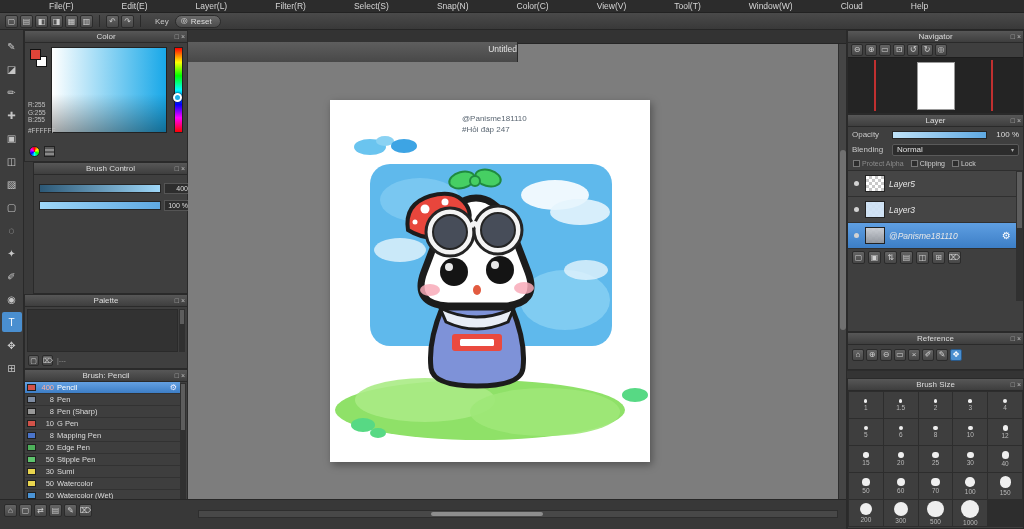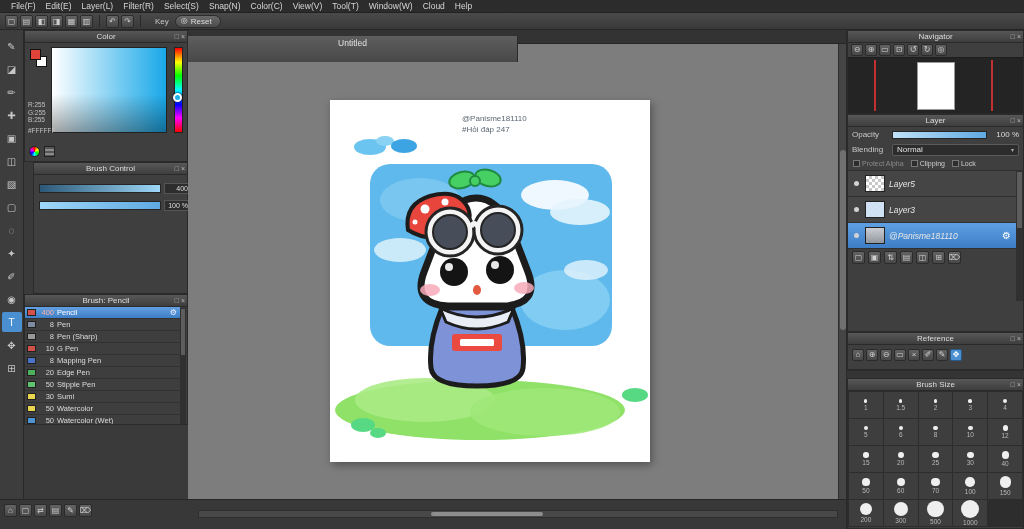--- a/index.html
+++ b/index.html
@@ -3,21 +3,21 @@
 <meta charset="utf-8">
 <style>
   html,body{margin:0;padding:0;background:#222;}
   *{box-sizing:border-box;}
   .app{position:relative;width:1024px;height:529px;background:#3a3a3a;overflow:hidden;
        font-family:"Liberation Sans","DejaVu Sans",sans-serif;color:#ddd;}
 
   
   .menubar{position:absolute;left:0;top:0;width:100%;height:13px;background:#2c2c2c;
            border-bottom:1px solid #222;display:flex;align-items:center;padding-left:6px;font-size:8.5px;color:#d6d6d6;}
-  .menu-item{padding:0 5px;cursor:default;}
+  .menu-item{padding:0 5px;cursor:default;margin-left:38px;}
 
   
   .toolbar{position:absolute;left:0;top:13px;width:100%;height:17px;background:linear-gradient(#4a4a4a,#393939);
            border-bottom:1px solid #262626;display:flex;align-items:center;padding-left:5px;gap:2px;}
   .tb-icon{width:13px;height:13px;background:linear-gradient(#646464,#474747);border:1px solid #2b2b2b;border-radius:2px;
            font-size:8px;line-height:11px;text-align:center;color:#cfcfcf;}
   .tb-divider{width:1px;height:12px;background:#292929;margin:0 4px;}
   .key-label{font-size:8px;color:#c8c8c8;margin:0 4px 0 8px;}
   .reset-btn{display:flex;align-items:center;gap:3px;height:13px;padding:0 8px 0 5px;
              background:linear-gradient(#6a6a6a,#4b4b4b);border:1px solid #2b2b2b;border-radius:7px;font-size:8px;color:#ddd;}
@@ -86,22 +86,22 @@
   .brush-row.selected .b-size{color:#ffb0a2;}
   .b-name{flex:1;white-space:nowrap;overflow:hidden;}
   .b-gear{display:none;font-size:8px;color:#eef;margin-right:1px;}
   .brush-row.selected .b-gear{display:block;}
   .brush-scroll{position:absolute;right:1px;top:13px;width:6px;height:116px;background:#303030;}
   .brush-scroll .thumb{position:absolute;left:1px;top:1px;width:4px;height:46px;background:#5d5d5d;}
 
   
   #canvas-area{position:absolute;left:188px;top:30px;width:658px;height:469px;background:#7d7d7d;overflow:hidden;}
   .tabbar{position:absolute;left:0;top:0;right:0;height:14px;background:#333;border-bottom:1px solid #262626;}
-  .tab{position:absolute;left:0;top:6px;width:330px;height:26px;background:linear-gradient(#5e5e5e,#484848);
-       border-right:1px solid #2a2a2a;font-size:8.5px;color:#e2e2e2;text-align:center;line-height:14px;}
+  .tab{position:absolute;left:0;top:12px;width:330px;height:20px;background:linear-gradient(#5e5e5e,#484848);
+       border-right:1px solid #2a2a2a;font-size:8.5px;color:#e2e2e2;text-align:right;line-height:14px;}
   .canvas-white{position:absolute;left:142px;top:70px;width:320px;height:362px;background:#fff;
                 box-shadow:2px 3px 8px rgba(0,0,0,.35);}
   .canvas-text{position:absolute;font-size:8px;line-height:10px;color:#5a6672;white-space:nowrap;}
   .ct1{left:132px;top:14px;} .ct2{left:132px;top:25px;}
   .v-scroll{position:absolute;right:0;top:14px;bottom:0;width:8px;background:#454545;border-left:1px solid #2e2e2e;}
   .v-thumb{position:absolute;left:1px;top:106px;width:6px;height:180px;background:#707070;border-radius:3px;}
 
   
   #statusbar{position:absolute;left:0;top:499px;width:846px;height:30px;background:#383838;border-top:1px solid #272727;}
   .status-icons{position:absolute;left:4px;top:4px;display:flex;gap:2px;}
@@ -269,20 +269,43 @@
           <span class="bc-track"></span>
           <span class="bc-val">400</span>
         </div>
         <div class="bc-row r2">
           <span class="bc-track flat"></span>
           <span class="bc-val">100 %</span>
         </div>
       </div>
     </div>
 
+    <div class="panel" id="palette-panel">
+      <div class="panel-hdr">
+        <span class="ph-title">Palette</span>
+        <span class="ph-icons">
+            <span class="ph-ic">□</span>
+            <span class="ph-ic">×</span>
+          </span>
+      </div>
+      <div class="panel-content">
+        <div class="palette-body"></div>
+        <div class="palette-scroll">
+            <span class="thumb"></span>
+          </div>
+        <div class="palette-foot">
+          <span style="display:flex;gap:3px">
+
+          <span class="pf-ic">▢</span>
+              <span class="pf-ic">⌦</span>
+            </span>
+          <span class="pf-sep">|---</span>
+        </div>
+      </div>
+    </div>
 
     <div class="panel" id="brush-panel">
       <div class="panel-hdr">
         <span class="ph-title">Brush: Pencil</span>
         <span class="ph-icons">
             <span class="ph-ic">□</span>
             <span class="ph-ic">×</span>
           </span>
       </div>
       <div class="brush-rows">

